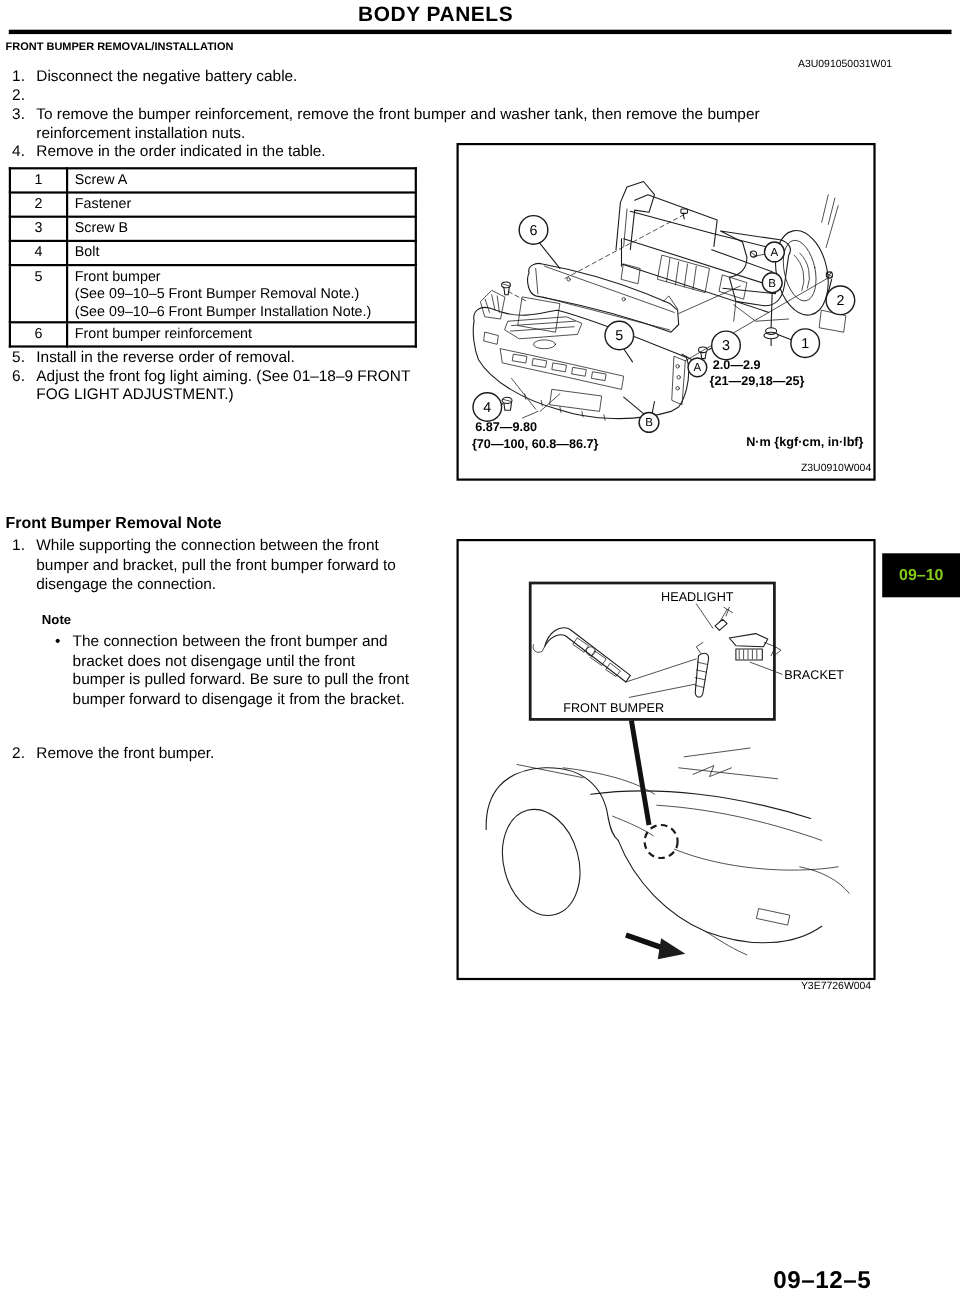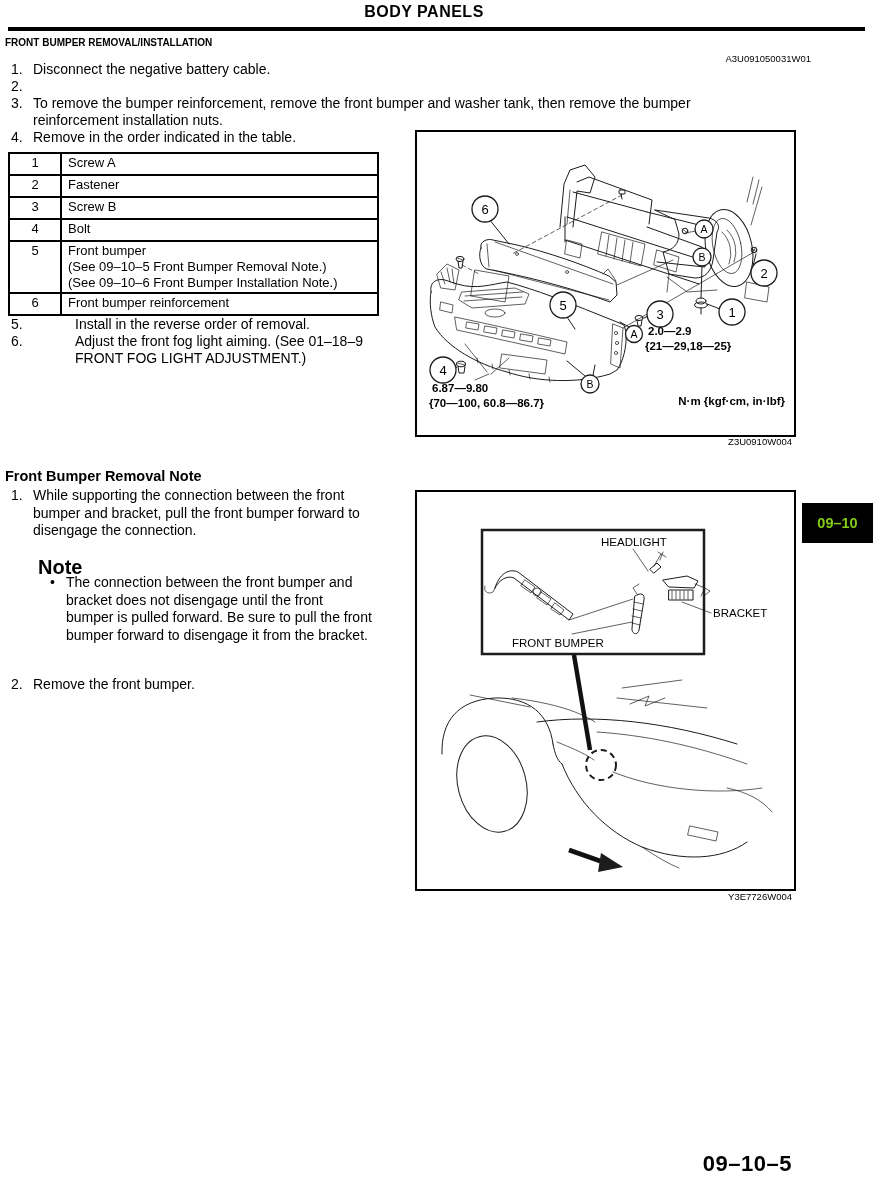--- a/index.html
+++ b/index.html
@@ -1,50 +1,50 @@
 <!DOCTYPE html>
 <html><head>
 <meta charset="utf-8">
 <style>
   html,body{margin:0;padding:0;background:#e8e8e8;}
   .page{position:relative;width:873px;height:1190px;background:#ffffff;
         font-family:"Liberation Sans",sans-serif;color:#000;overflow:hidden;
         margin:0 auto;}
   .header-title{position:absolute;top:3px;left:0;width:792px;text-align:center;
-        font-size:16px;font-weight:bold;letter-spacing:.5px;margin-left:28px;}
+        font-size:19px;font-weight:bold;letter-spacing:.5px;}
   .header-rule{position:absolute;top:27px;left:8px;width:857px;height:4px;background:#000;}
   .section-title{position:absolute;top:37px;left:5px;font-size:10px;font-weight:bold;}
   .doc-code{position:absolute;top:53px;left:436px;width:375px;text-align:right;font-size:9.5px;}
 
   .steps{position:absolute;left:8px;font-size:14px;line-height:17px;}
   #steps-main{top:61px;width:770px;}
   #steps-after{top:316px;width:390px;}
   .step{display:flex;}
   .step .num{flex:none;width:22px;padding-left:3px;}
   #steps-main .txt{max-width:712px;}
-  #steps-after .txt{max-width:352px;margin-left:42px;}
+  #steps-after .txt{max-width:352px;}
 
   table.parts{position:absolute;top:152px;left:8px;width:371px;border-collapse:collapse;
         font-size:13px;line-height:16px;}
   table.parts td{border:2px solid #000;padding:1px 6px;vertical-align:top;}
   table.parts td.cnum{width:38px;text-align:center;}
   table.parts tr.single td{height:18px;}
   td.cdesc{white-space:pre-line;}
 
   .fig{position:absolute;border:2px solid #000;background:#fff;}
   #fig1{left:415px;top:130px;width:377px;height:303px;}
   #fig2{left:415px;top:490px;width:377px;height:397px;}
   .fig-code{position:absolute;left:415px;width:377px;text-align:right;font-size:9.5px;}
-  #fig1-code{top:436px;}
+  #fig1-code{top:420px;}
   #fig2-code{top:891px;}
 
   .rn-heading{position:absolute;top:468px;left:5px;font-size:14.5px;font-weight:bold;}
   #rn-step1{position:absolute;top:487px;left:8px;font-size:14px;line-height:17.5px;display:flex;}
   #rn-step1 .txt{max-width:342px;}
-  .note-heading{position:absolute;top:556px;left:38px;font-size:20px;font-weight:bold;}
+  .note-heading{position:absolute;top:556px;left:38px;font-size:12px;font-weight:bold;}
   #rn-bullet{position:absolute;top:574px;left:50px;font-size:14px;line-height:17.5px;display:flex;}
   #rn-bullet .marker{flex:none;width:16px;text-align:left;}
   #rn-bullet .txt{max-width:308px;}
   #rn-step2{position:absolute;top:676px;left:8px;font-size:14px;line-height:17px;display:flex;}
 
   .side-tab{position:absolute;left:802px;top:503px;width:71px;height:40px;background:#000;
         color:#84cc16;display:flex;align-items:center;justify-content:center;
         font-size:14.5px;font-weight:bold;}
   .page-number{position:absolute;top:1151px;left:415px;width:377px;text-align:right;
         font-size:22px;font-weight:bold;letter-spacing:.5px;}
@@ -355,15 +355,15 @@
   <div id="rn-bullet">
     <span class="marker">•</span>
     <span class="txt">The connection between the front bumper and bracket does not disengage until the front bumper is pulled forward. Be sure to pull the front bumper forward to disengage it from the bracket.</span>
   </div>
   <div id="rn-step2">
     <span class="num" style="flex:none;width:22px;padding-left:3px;">2.</span>
     <span class="txt">Remove the front bumper.</span>
   </div>
 
   <div class="side-tab">09–10</div>
-  <div class="page-number">09–10–5</div>
+  <div class="page-number">09–12–5</div>
 
 </div>
 
 </body></html>

